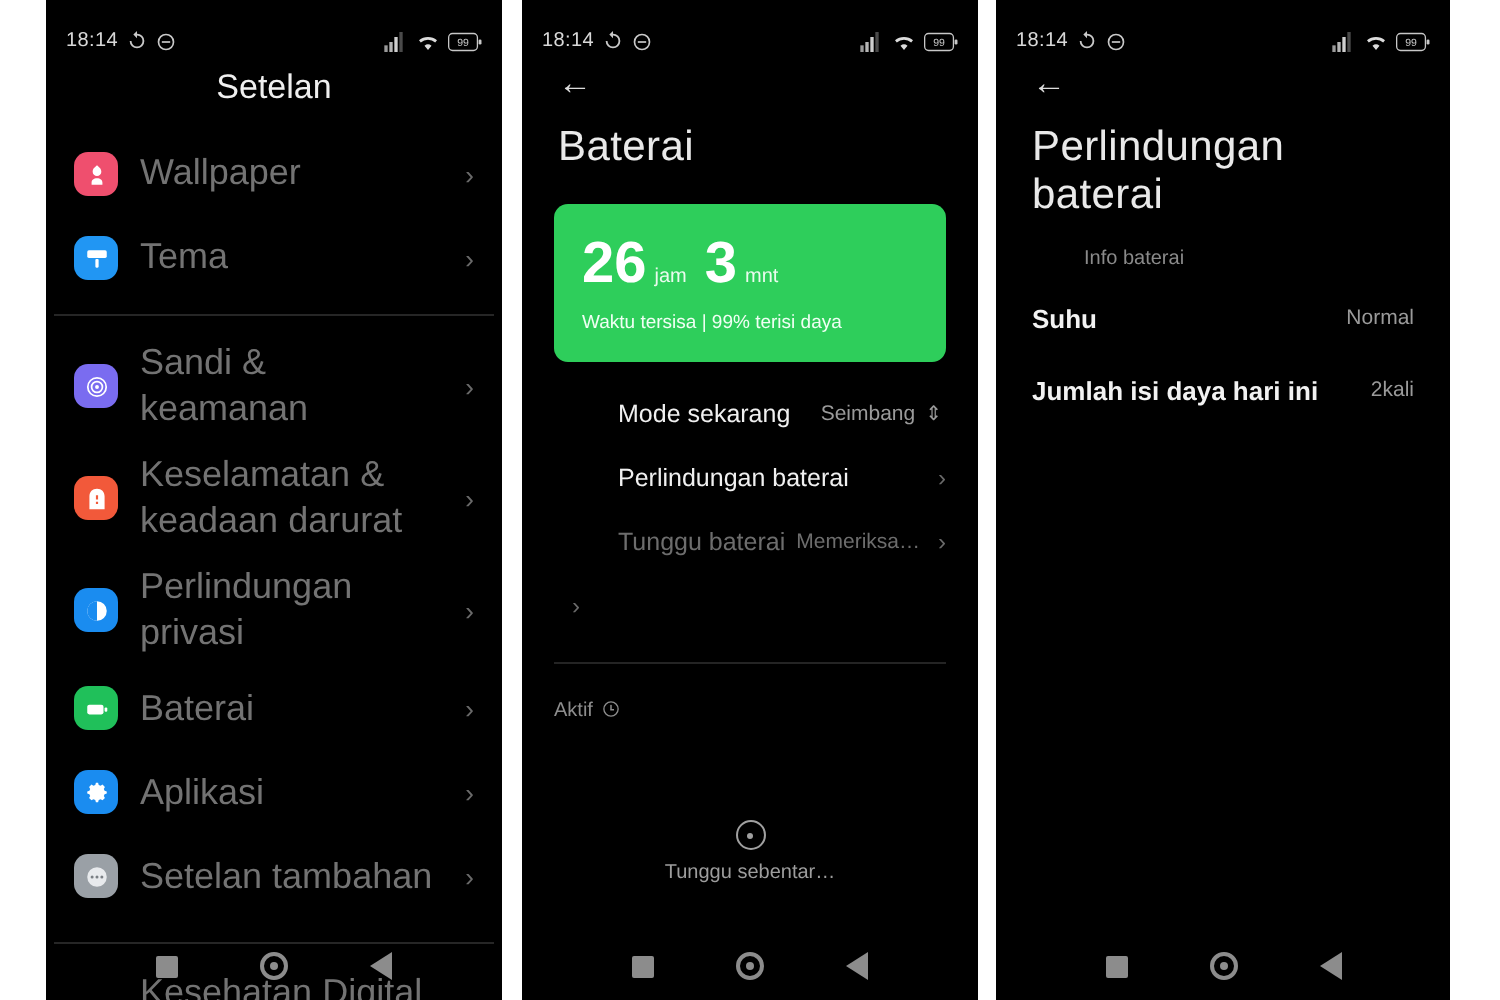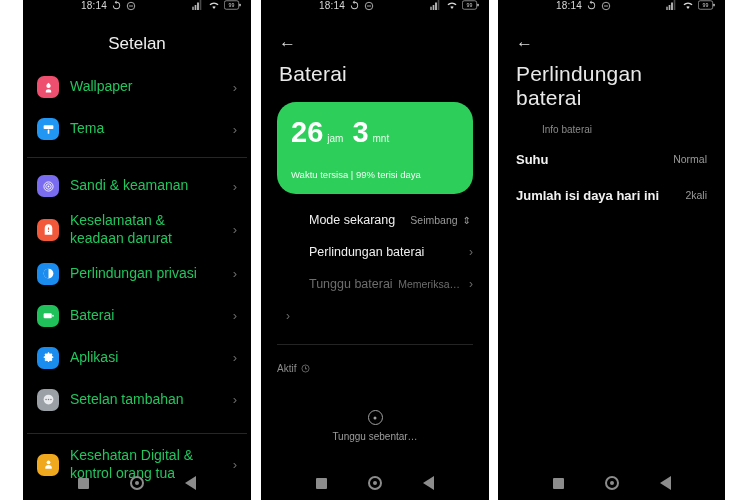--- a/index.html
+++ b/index.html
@@ -12,22 +12,22 @@
     position:relative;
     height:500px;
     background:#000000;
     overflow:hidden;
     flex:0 0 auto;
   }
   .gapcol{ flex:0 0 auto; height:500px; background:#ffffff; }
 
   
   .statusbar{
-    height:26px; display:flex; align-items:flex-start;
-    padding:0 10px 0 10px; position:relative;margin-left:48px;
+    height:26px; display:flex; align-items:flex-end;
+    padding:0 10px 0 10px; position:relative;
   }
   .sb-left{ display:flex; align-items:center; gap:4px; }
   .sb-time{ color:#d8d8d8; font-size:10px; letter-spacing:.2px; }
   .sb-right{ margin-left:auto; display:flex; align-items:center; gap:4px; }
   .sb-ico{ display:inline-flex; align-items:center; }
 
   
   .navbar{
     position:absolute; left:0; right:0; bottom:0; height:34px;
     display:flex; align-items:center; justify-content:space-around;
@@ -44,37 +44,37 @@
   
   .p1-title{ text-align:center; color:#efefef; font-size:17px; margin-top:8px; font-weight:400; }
   .list{ padding:0 12px; margin-top:12px; }
   .row{
     display:flex; align-items:center; min-height:42px; padding:5px 2px;
     position:relative; gap:11px;
   }
   .icn{ width:22px;height:22px;border-radius:7px; flex:0 0 auto;
         display:flex;align-items:center;justify-content:center; }
   .icn svg{ display:block; }
-  .row-lab{ color:#22c55e; font-size:14px; line-height:1.28; flex:1; }
+  .row-lab{ color:#737373; font-size:18px; line-height:1.28; flex:1; }
   .chev{ color:#6a6a6a; font-size:13px; flex:0 0 auto; padding-left:4px; }
   .divider{ height:1px; background:#262626; margin:7px 4px; }
 
   
   .backbar{ height:30px; display:flex; align-items:center; padding-left:18px; }
   .back-arrow{ color:#dcdcdc; font-size:17px; line-height:1; }
   .big-title{ color:#e9e9e9; font-size:21px; font-weight:400; padding:6px 18px 0 18px; letter-spacing:.2px; }
 
   
   .bcard{
-    margin:16px 16px 0 16px; border-radius:19px; padding:16px 14px 14px 14px;
+    margin:16px 16px 0 16px; border-radius:7px; padding:16px 14px 14px 14px;
   }
   .bnum-line{ display:flex; align-items:baseline; }
   .bnum{ color:#ffffff; font-size:29px; font-weight:700; line-height:1; }
   .bunit{ color:#eafbee; font-size:10px; margin:0 9px 0 4px; }
-  .bsub{ color:#f0fff4; font-size:9.5px; margin-top:22px; }
+  .bsub{ color:#f0fff4; font-size:9.5px; margin-top:9px; }
 
   
   .list2{ padding:0 16px; margin-top:10px; }
   .row2{ display:flex; align-items:center; min-height:32px; padding:5px 0; }
   .row2 .lab{ color:#f0f0f0; font-size:12.5px; flex:1;margin-left:32px; }
   .row2.dim .lab{ color:#6d6d6d; }
   .row2 .val{ color:#9a9a9a; font-size:10.5px; padding-right:5px; }
   .row2.dim .val{ color:#6d6d6d; }
   .row2 .chev{ color:#6a6a6a; font-size:12px; }
   .updown{ color:#9a9a9a; font-size:10px; padding-right:2px; }

